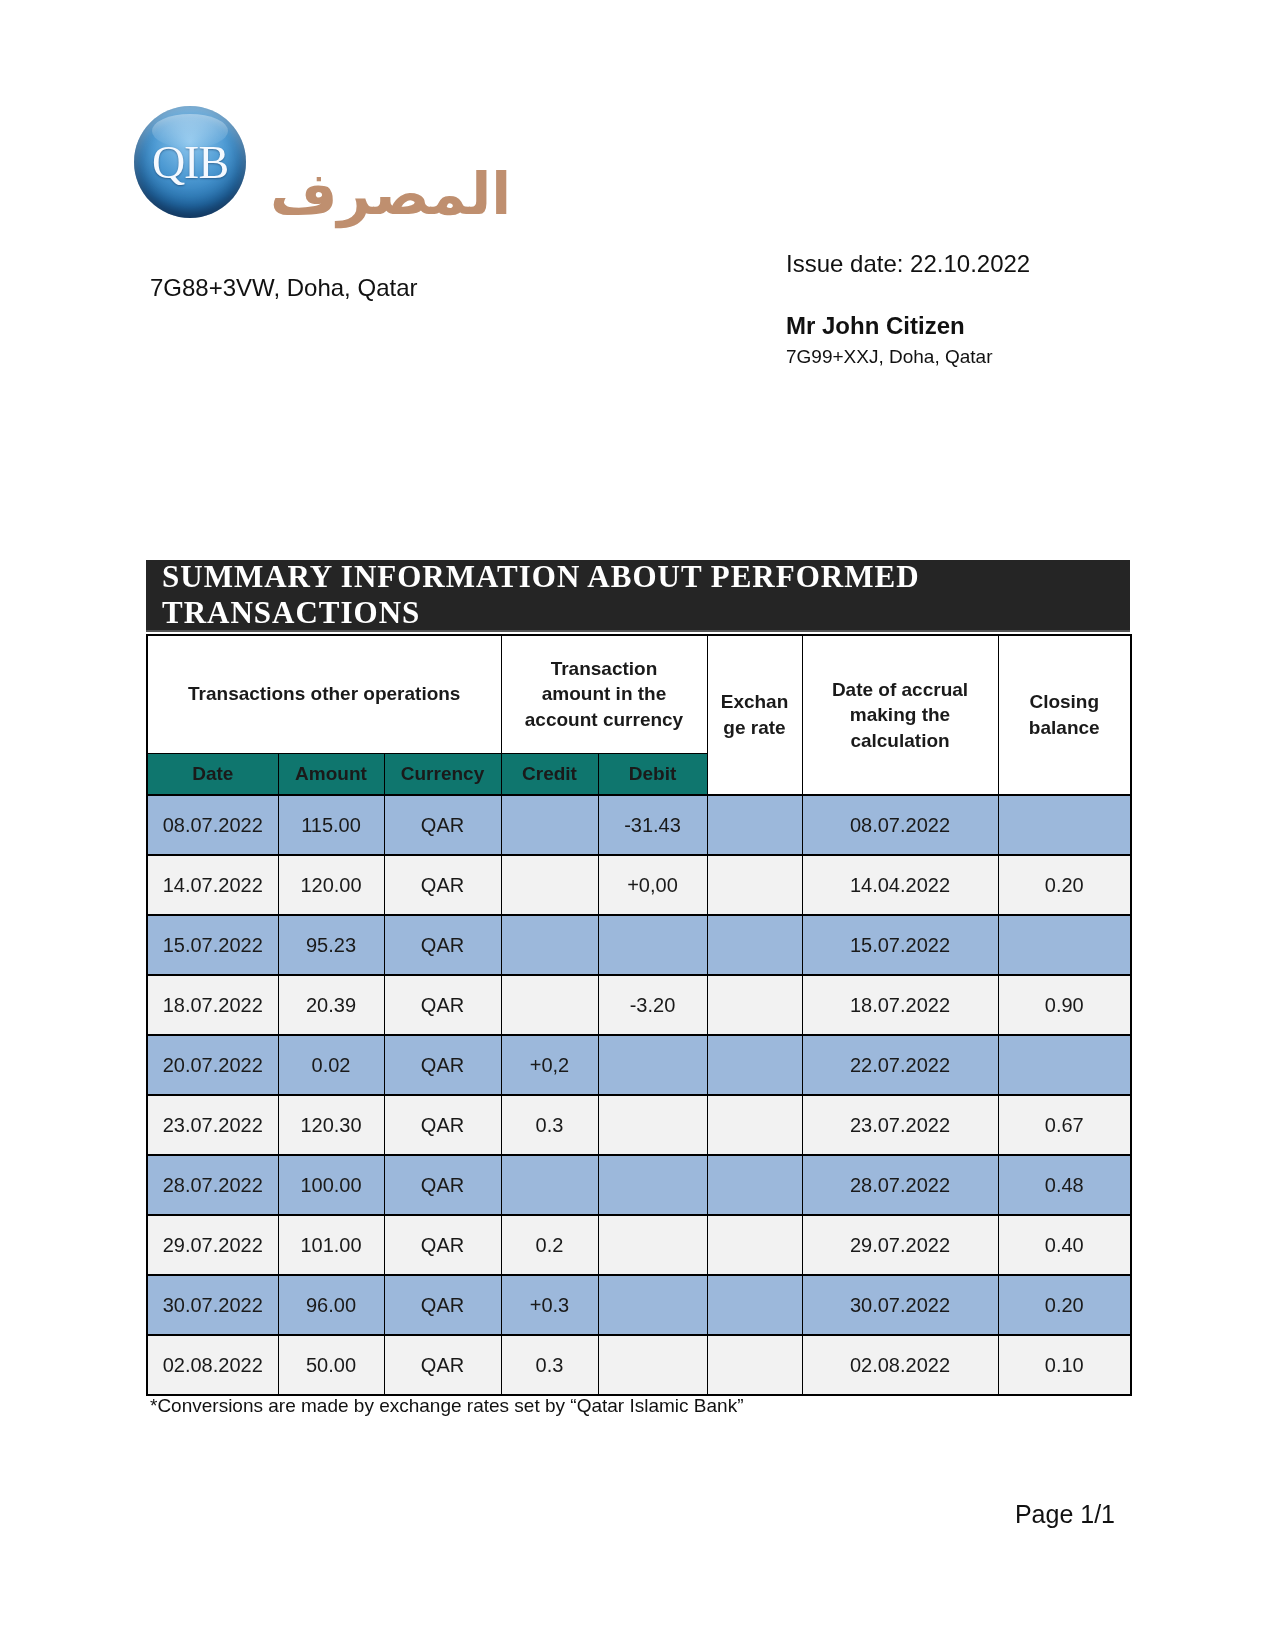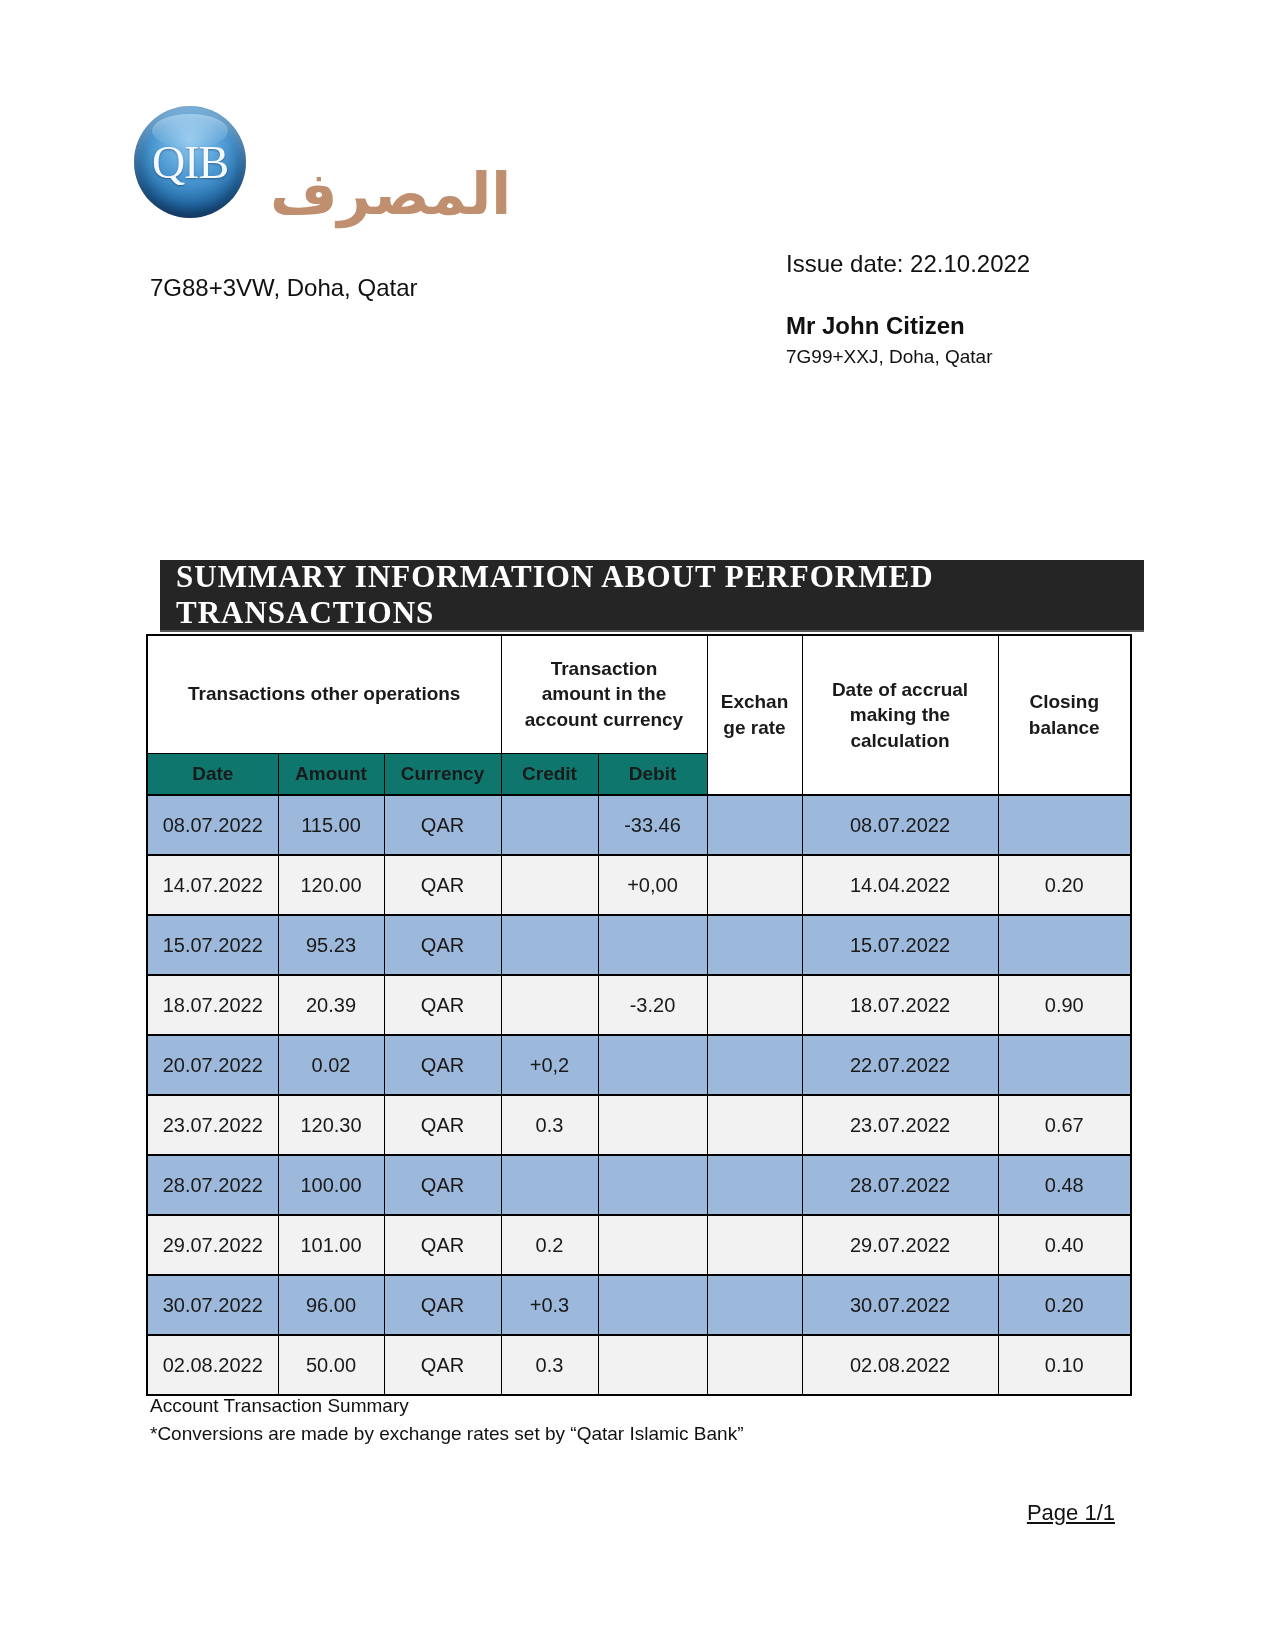--- a/index.html
+++ b/index.html
@@ -56,21 +56,20 @@
   .title-band {
     position: absolute; left: 146px; top: 560px;
     width: 984px; height: 72px;
     background: #252525;
     color: #fff;
     display: flex; align-items: center;
     box-sizing: border-box; padding-left: 16px; 
     font-family: "Liberation Serif", serif;
     font-size: 31px; font-weight: bold; letter-spacing: 1px;
     border-bottom: 2px solid #555;
-    margin-left: 14px;
   }
   table.txn {
     position: absolute; left: 146px; top: 634px;
     width: 984px;
     border-collapse: collapse;
     table-layout: fixed;
     font-size: 20px;
   }
   table.txn td {
     border: 1px solid #000;
@@ -91,21 +90,21 @@
   tr.row-light td { background: #f2f2f2; }
 
   
   .footer-lines {
     position: absolute; left: 150px; top: 1392px;
     font-size: 19px; line-height: 28px; color: #111;
   }
   .page-num {
     position: absolute; left: 980px; top: 1500px;
     width: 135px; text-align: right;
-    font-size: 22px; color: #111; text-decoration: underline;
+    font-size: 25px; color: #111;
   }
 </style>
 </head>
 <body>
 
 <div class="logo-circle">
   <span class="logo-letters">QIB</span>
 </div>
 <div class="logo-arabic">المصرف</div>
 
@@ -157,21 +156,21 @@
     <td class="sub">Currency</td>
     <td class="sub">Credit</td>
     <td class="sub">Debit</td>
   </tr>
 
   <tr class="data-row row-blue">
     <td>08.07.2022</td>
     <td>115.00</td>
     <td>QAR</td>
     <td></td>
-    <td>-33.46</td>
+    <td>-31.43</td>
     <td></td>
     <td>08.07.2022</td>
     <td></td>
   </tr>
   <tr class="data-row row-light">
     <td>14.07.2022</td>
     <td>120.00</td>
     <td>QAR</td>
     <td></td>
     <td>+0,00</td>
@@ -256,16 +255,15 @@
     <td>0.3</td>
     <td></td>
     <td></td>
     <td>02.08.2022</td>
     <td>0.10</td>
   </tr>
 </tbody>
   </table>
 
 <div class="footer-lines">
-  <div>Account Transaction Summary</div>
   <div>*Conversions are made by exchange rates set by “Qatar Islamic Bank”</div>
 </div>
 <div class="page-num">Page 1/1</div>
 
 </body></html>

